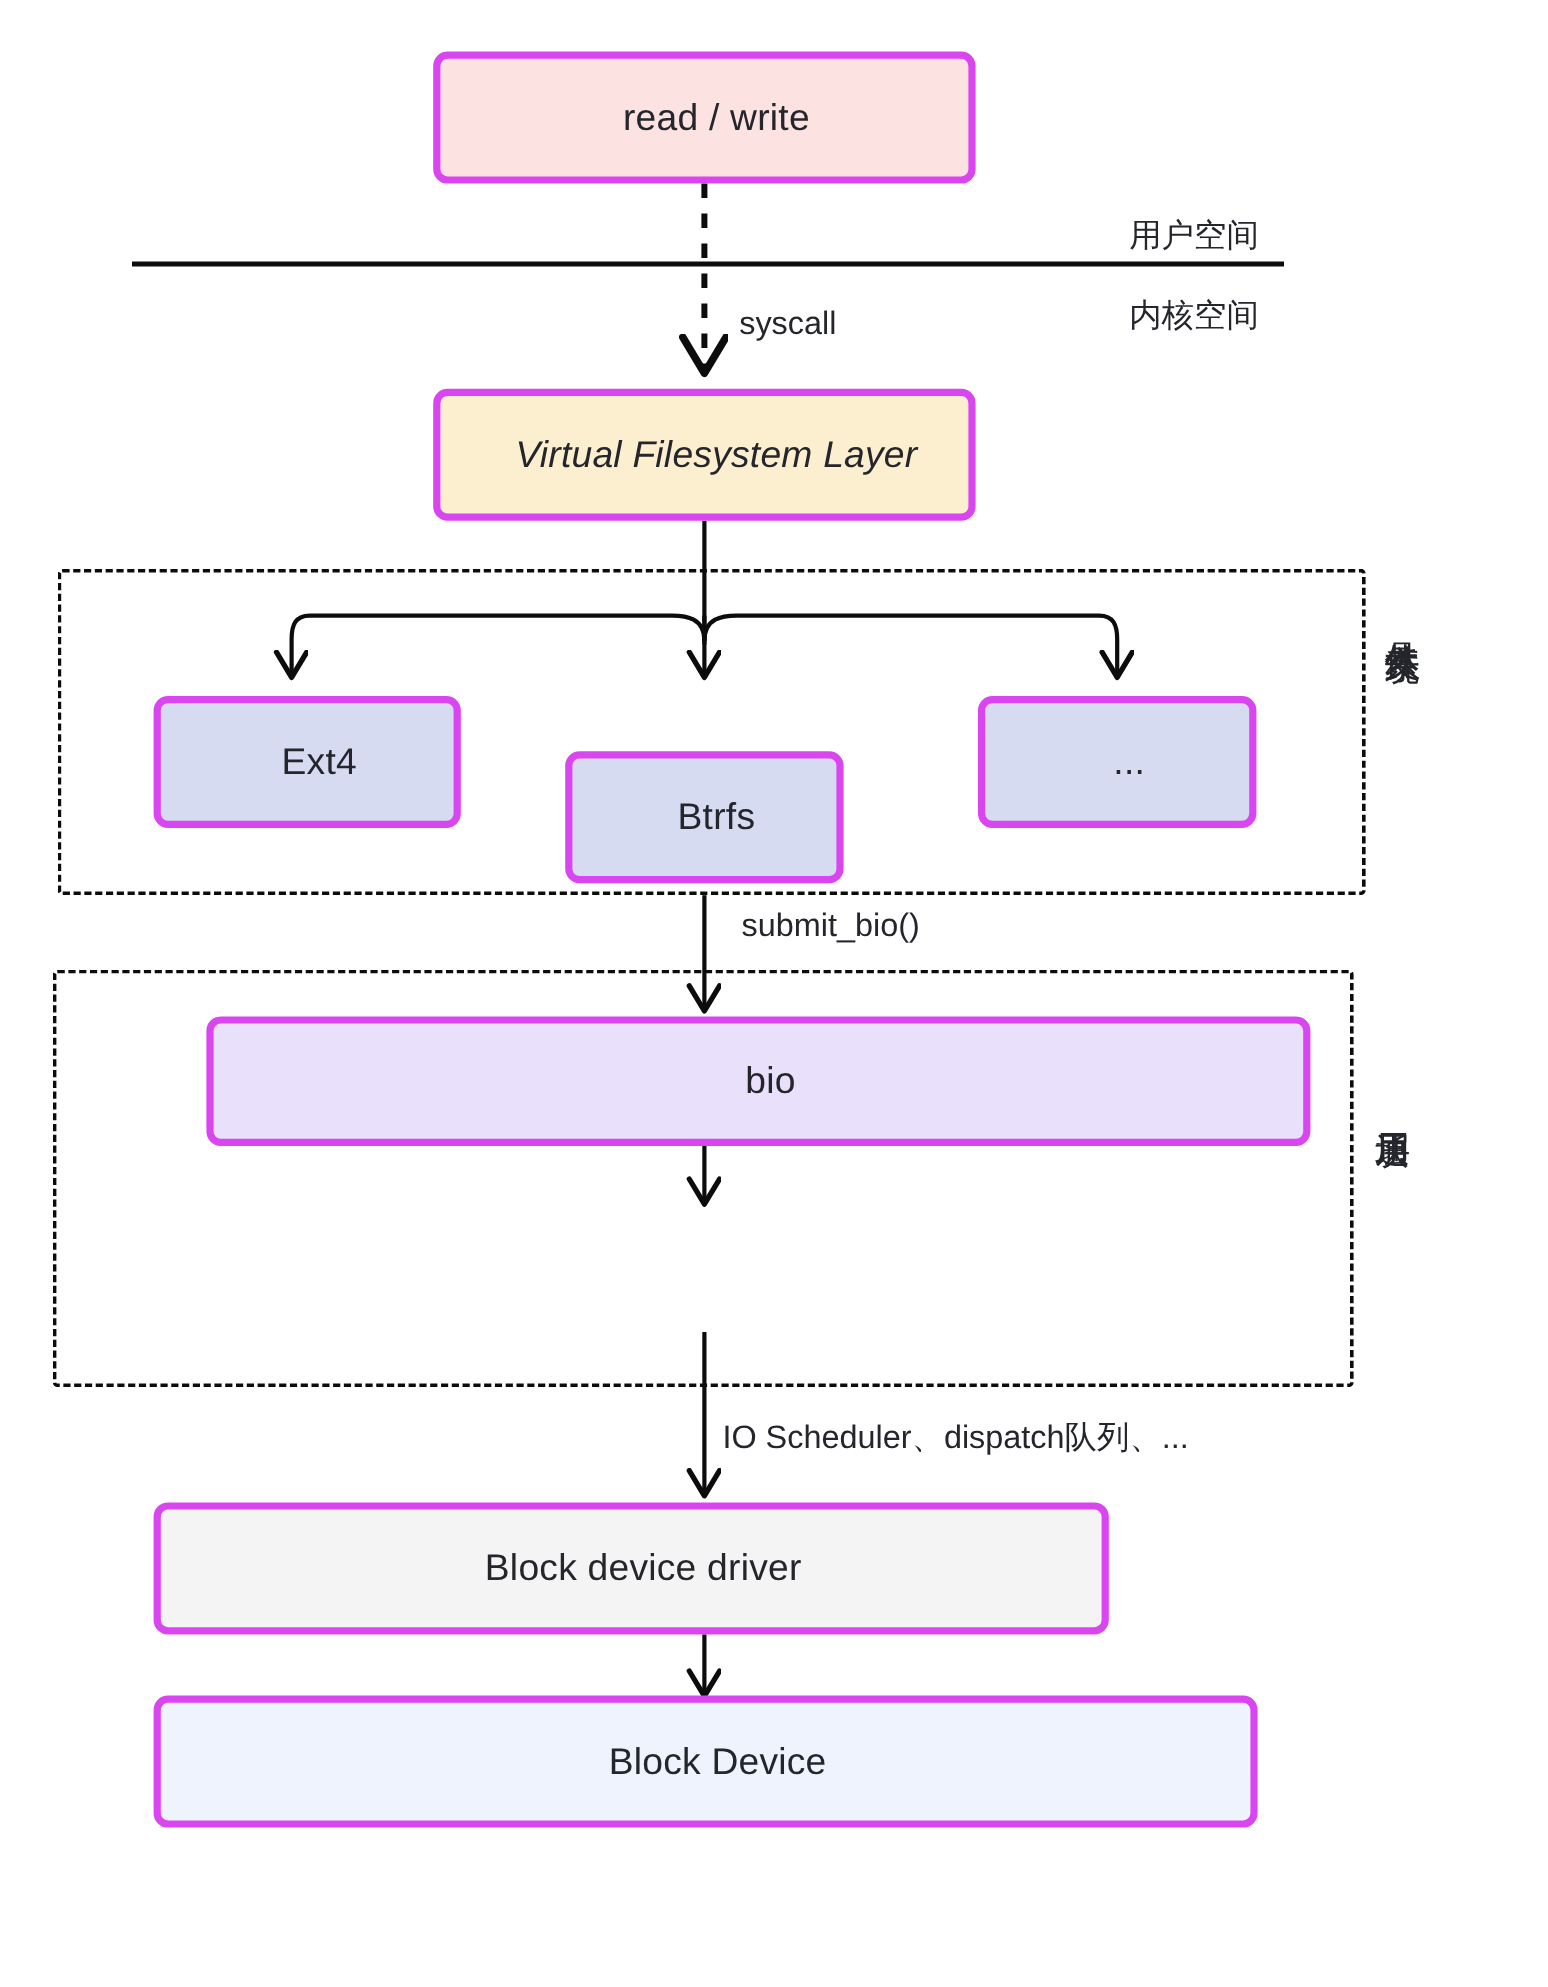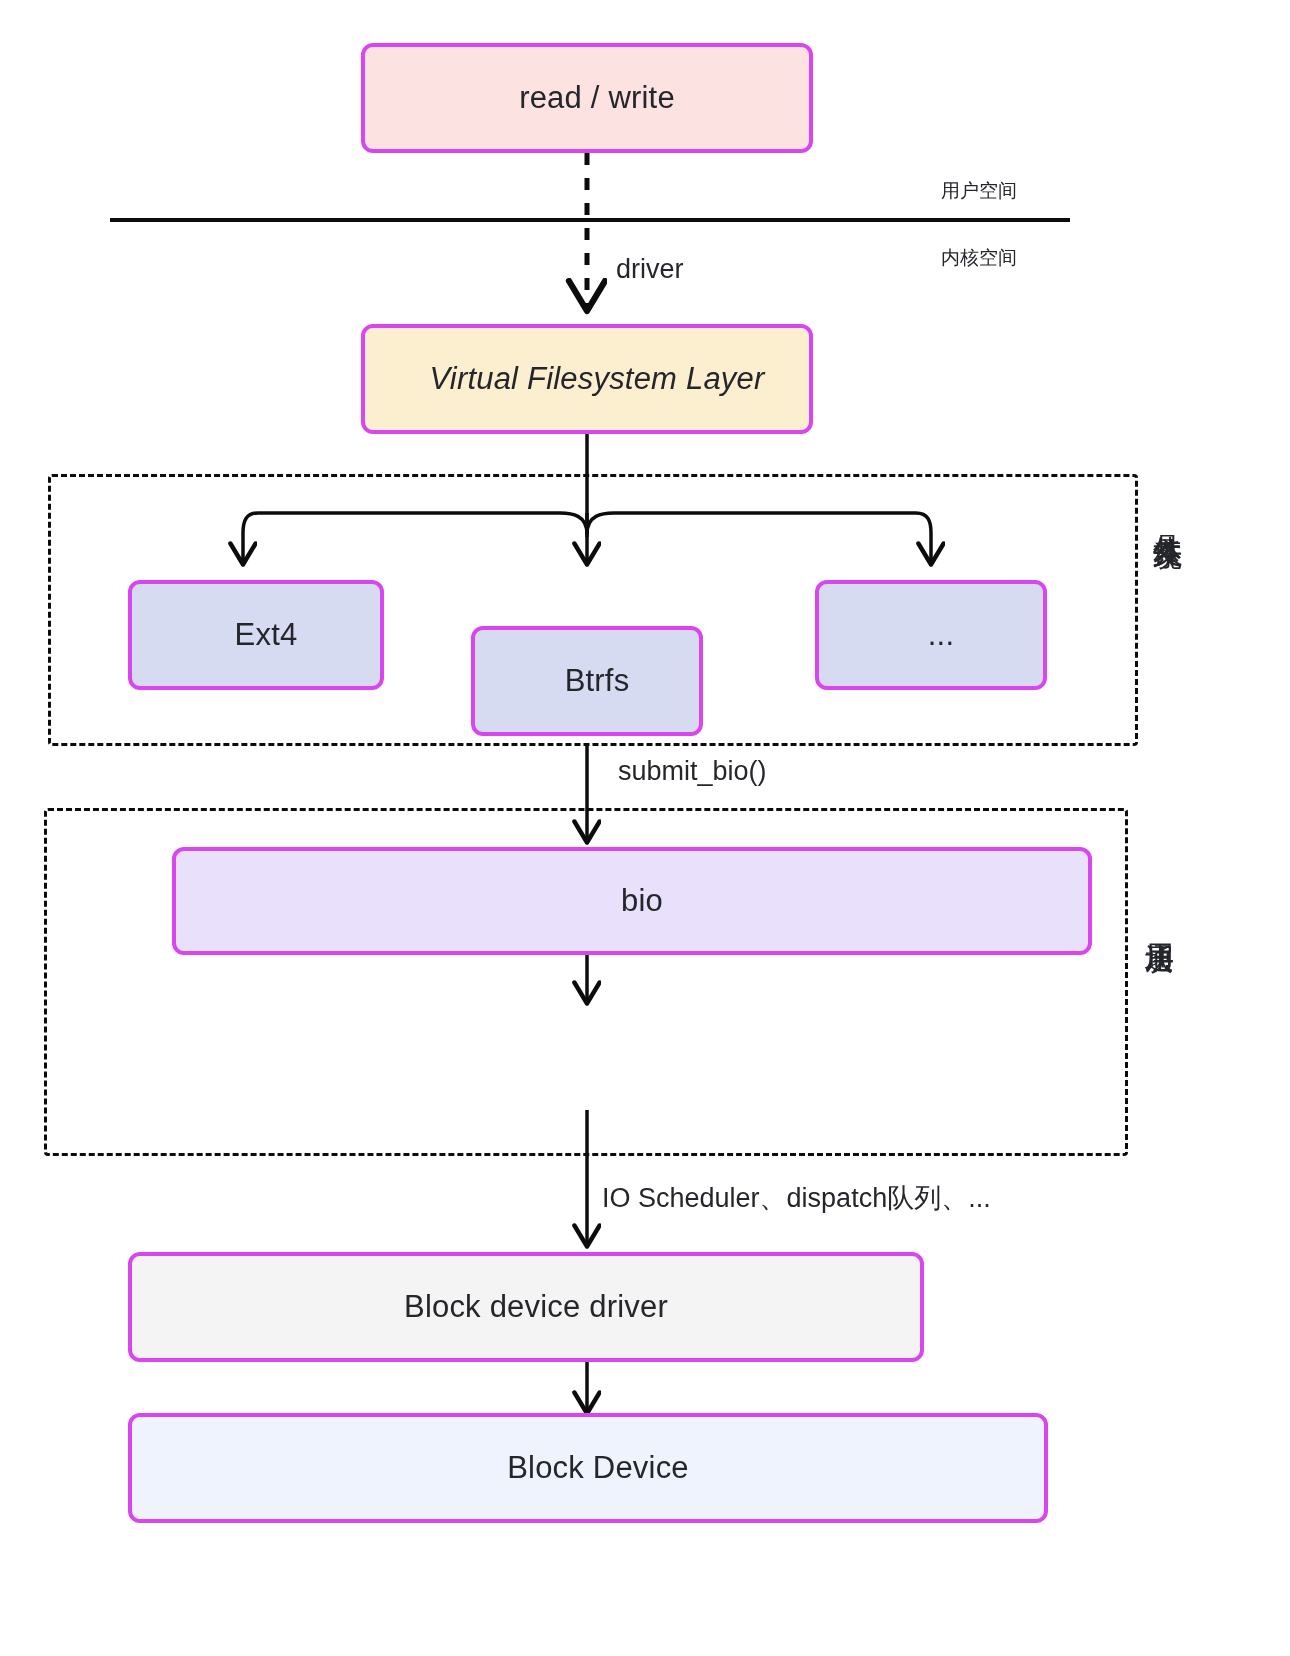--- a/index.html
+++ b/index.html
@@ -22,21 +22,21 @@
     position: absolute;
     left: 0;
     top: 0;
     width: 1290px;
     height: 1656px;
     pointer-events: none;
   }
   .node {
     position: absolute;
     box-sizing: border-box;
-    border: 4px solid #d946ef;
+    border: 6px solid #d946ef;
     border-radius: 12px;
     display: flex;
     align-items: center;
     justify-content: center;
     text-align: center;
     font-size: 31px;
     font-weight: 400;
     letter-spacing: 0.2px;
     color: #24262b;
     line-height: 1.2;
@@ -47,21 +47,21 @@
     position: absolute;
     font-size: 27px;
     color: #24262b;
     white-space: nowrap;
     z-index: 4;
     background: #ffffff;
     padding: 0 2px;
   }
   .side-label {
     position: absolute;
-    font-size: 19px;
+    font-size: 27px;
     color: #24262b;
     white-space: nowrap;
     z-index: 4;
   }
   .vert-label {
     position: absolute;
     font-size: 29px;
     color: #24262b;
     white-space: nowrap;
     writing-mode: vertical-rl;
@@ -141,21 +141,21 @@
 
 
   <div class="node" style="left:128px; top:1252px; width:796px; height:110px; background:#F4F4F4;">
     <span>Block device driver</span>
   </div>
 
   <div class="node" style="left:128px; top:1413px; width:920px; height:110px; background:#EEF3FD;">
     <span>Block Device</span>
   </div>
 
-  <div class="edge-label" style="left:614px; top:254px;">driver</div>
+  <div class="edge-label" style="left:614px; top:254px;">syscall</div>
 
   <div class="edge-label" style="left:616px; top:756px;">submit_bio()</div>
 
   <div class="edge-label" style="left:600px; top:1180px;">IO Scheduler、dispatch队列、...</div>
 
   <div class="side-label" style="left:941px; top:178px;">用户空间</div>
 
   <div class="side-label" style="left:941px; top:245px;">内核空间</div>
 
   <div class="vert-label" style="left:1148px; top:512px;">具体文件系统</div>

